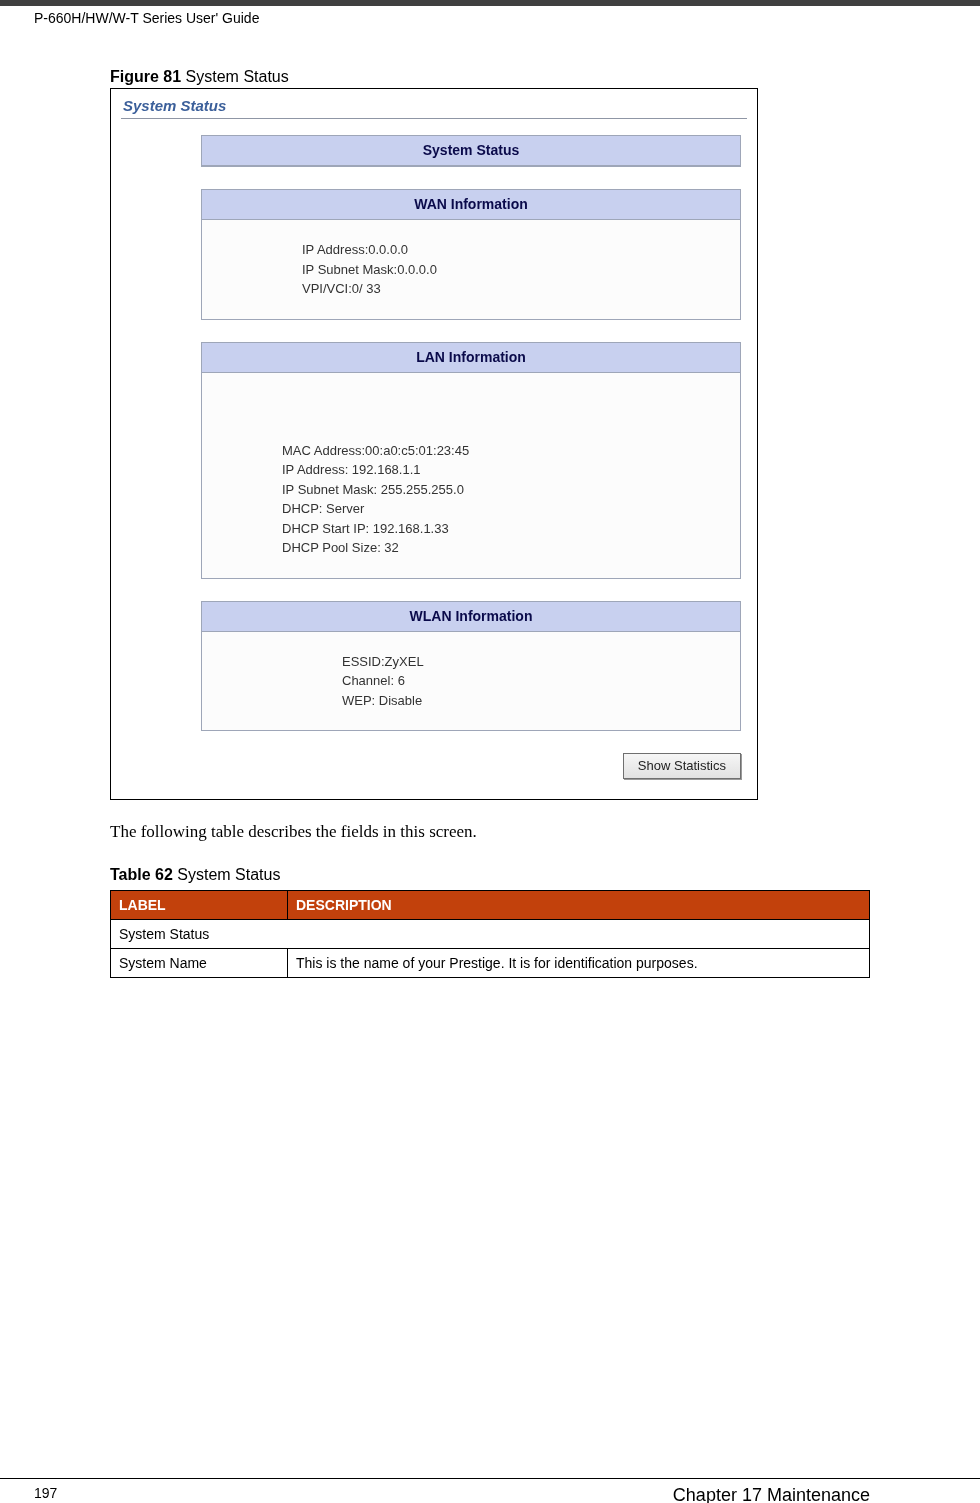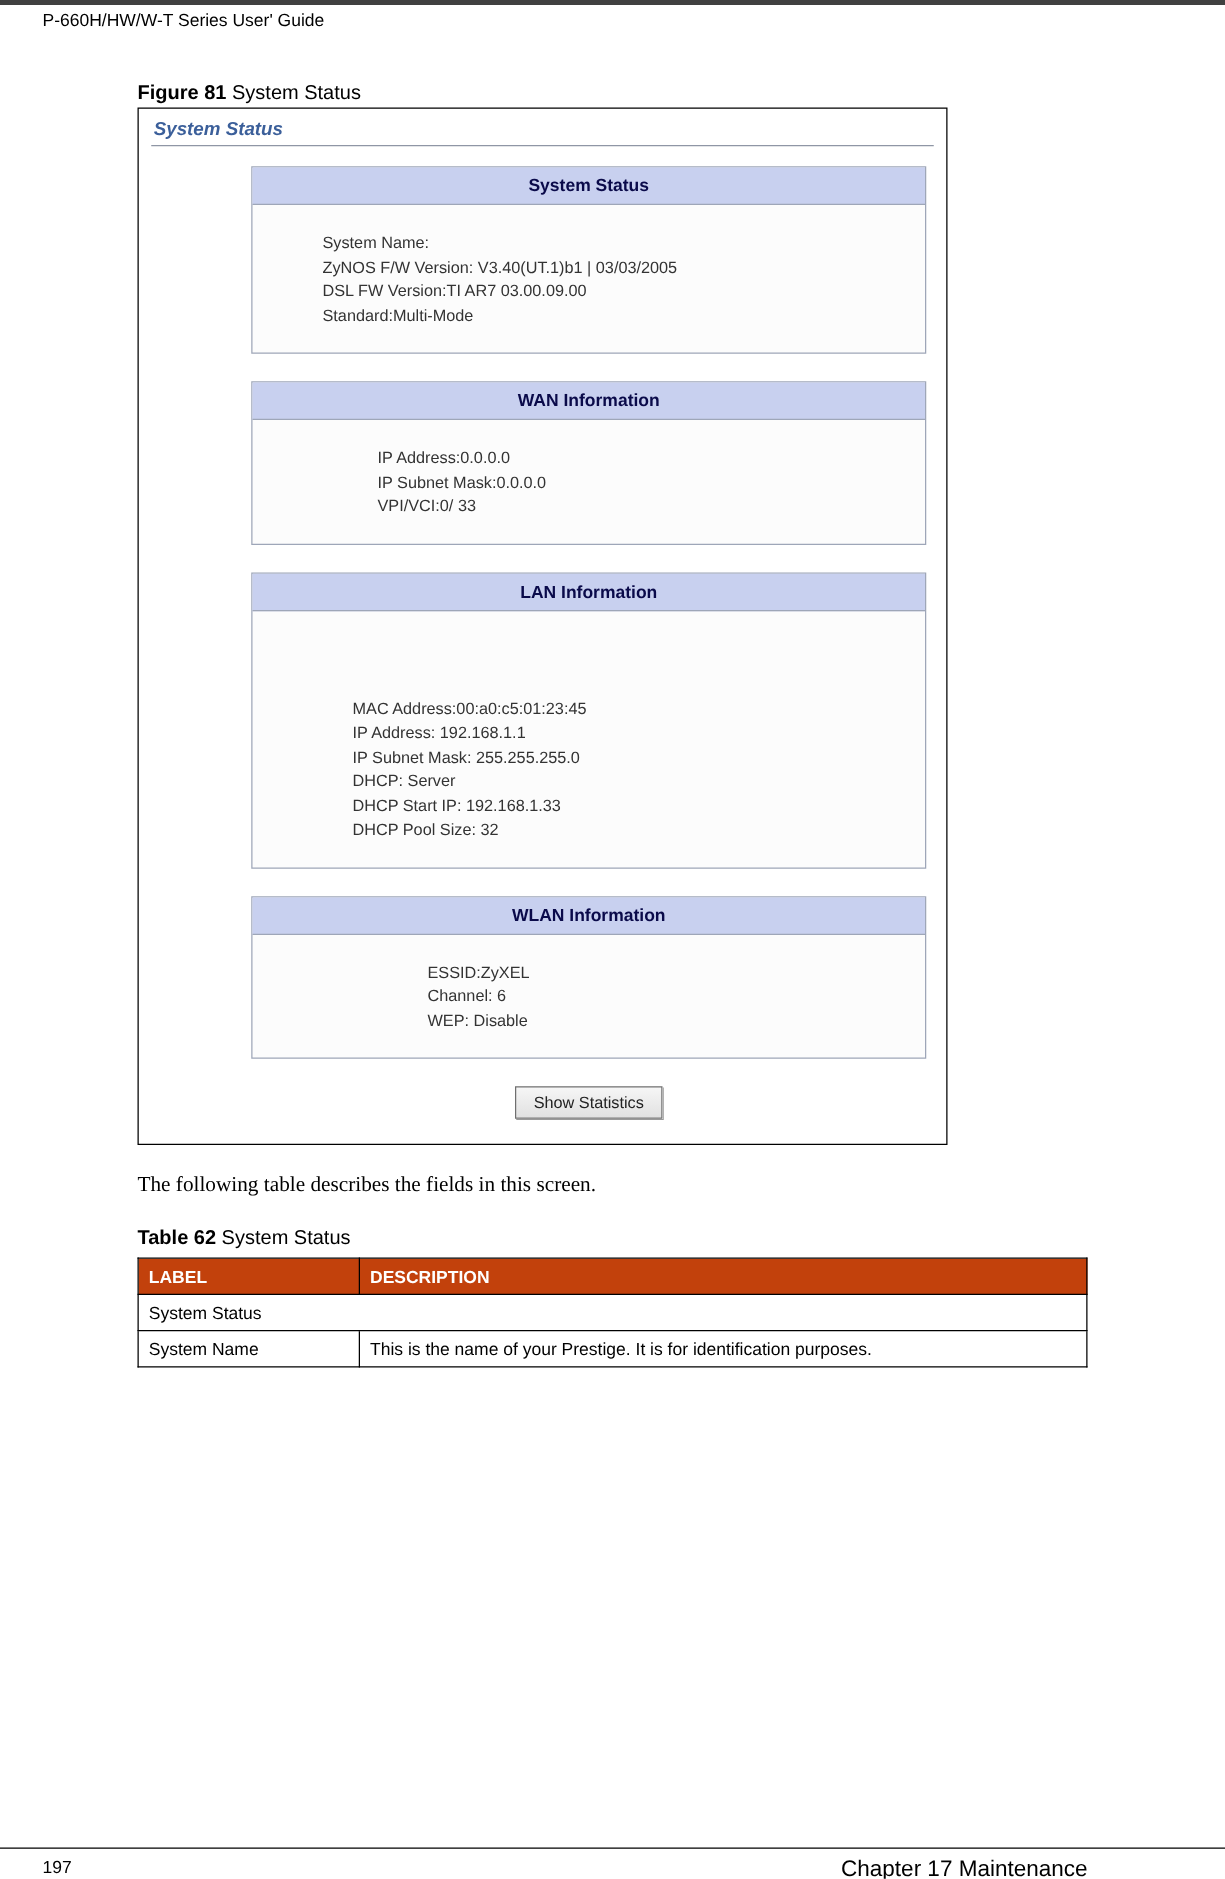--- a/index.html
+++ b/index.html
@@ -9,21 +9,21 @@
     background: #ffffff;
     color: #000;
     width: 980px;
   }
   .page {
     width: 980px;
     min-height: 1503px;
     position: relative;
     box-sizing: border-box;
     padding: 0;
-    border-top: 4px solid #404040;
+    border-top: 6px solid #404040;
   }
   .running-header {
     font-size: 14px;
     padding: 4px 0 0 34px;
   }
   .content {
     padding: 16px 110px 0 110px;
   }
   .figure-caption {
     font-size: 16px;
@@ -68,21 +68,21 @@
     padding: 6px 0 7px 0;
   }
   .panel-body {
     padding: 20px 8px 20px 56px;
     font-size: 13px;
     color: #333;
     line-height: 1.5;
   }
   .panel-body.indent-more { padding-left: 140px; }
   .btn-row {
-    text-align: center;
+    text-align: right;
     margin-top: 20px;
   }
   .win-btn {
     display: inline-block;
     background: linear-gradient(#f6f6f6,#e1e1e1);
     border: 1px solid #6f6f6f;
     font-size: 13px;
     padding: 4px 14px 5px 14px;
     color: #222;
     box-shadow: 1px 1px 0 #999;
@@ -159,26 +159,20 @@
     </div>
 
     <div class="screenshot">
       <div class="ss-title">System Status</div>
       <hr class="ss-rule">
 
       <div class="panel-wrap">
 
         <div class="panel">
           <div class="panel-header">System Status</div>
-          <div class="panel-body">
-            <div>System Name:</div>
-            <div>ZyNOS F/W Version: V3.40(UT.1)b1 | 03/03/2005</div>
-            <div>DSL FW Version:TI AR7 03.00.09.00</div>
-            <div>Standard:Multi-Mode</div>
-          </div>
         </div>
 
         <div class="panel">
           <div class="panel-header">WAN Information</div>
           <div class="panel-body" style="padding-left:100px;">
             <div>IP Address:0.0.0.0</div>
             <div>IP Subnet Mask:0.0.0.0</div>
             <div>VPI/VCI:0/ 33</div>
           </div>
         </div>

